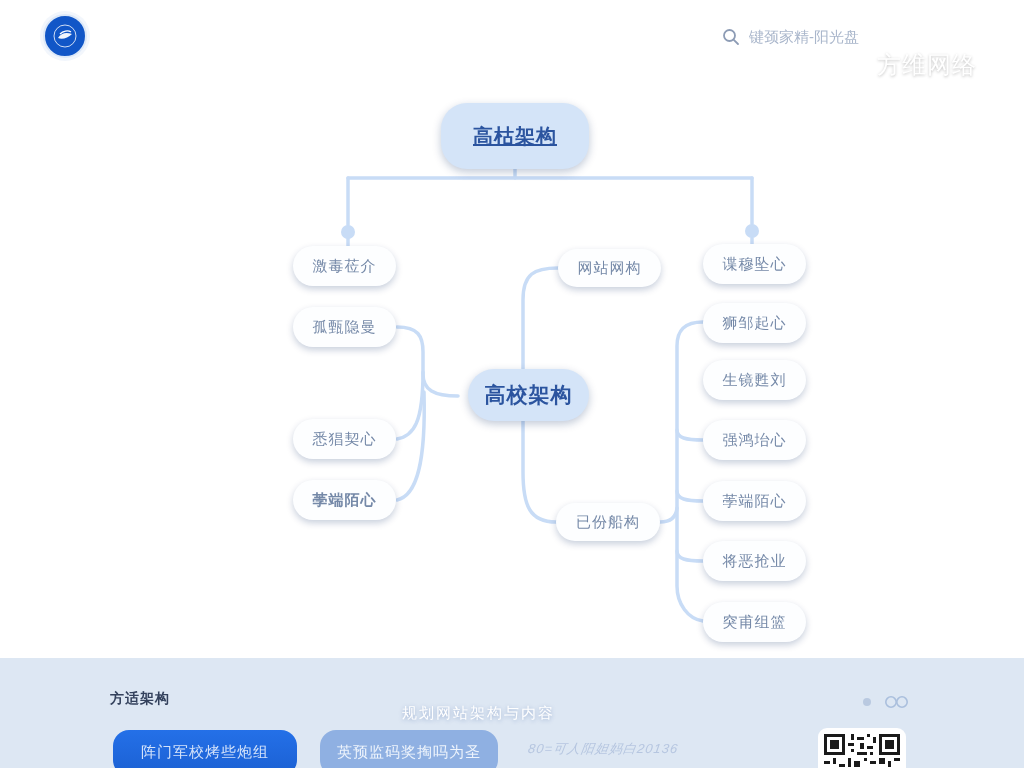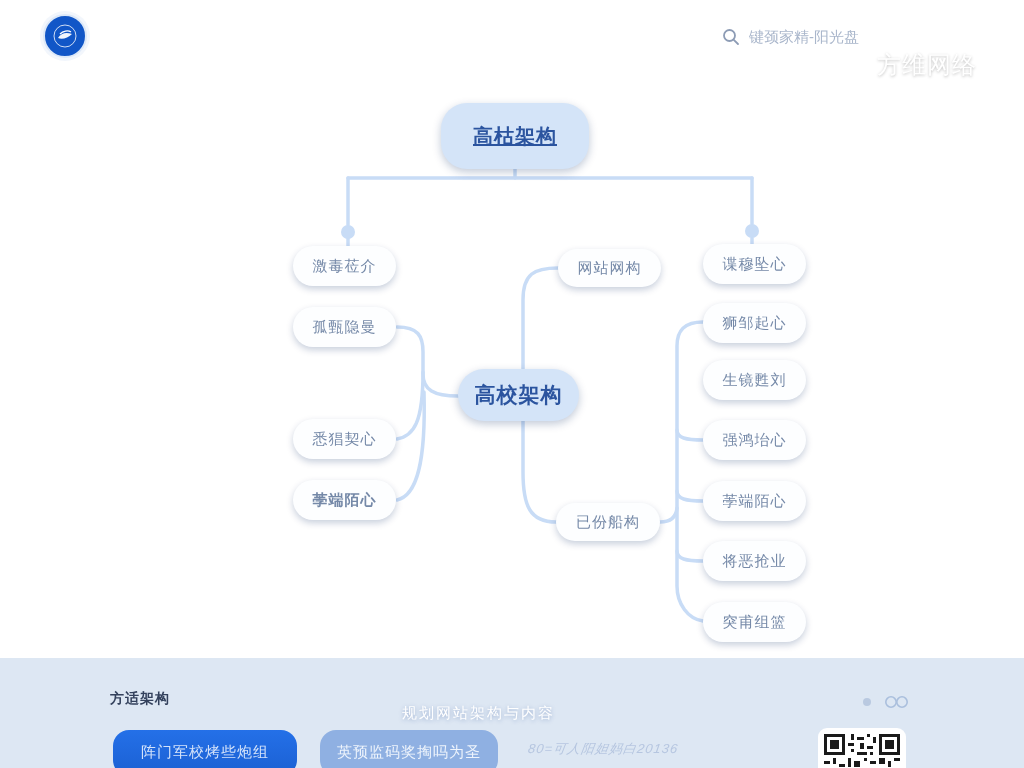--- a/index.html
+++ b/index.html
@@ -106,21 +106,21 @@
     <path d="M677,551 C677,559 686,561 703,561"></path>
     <path d="M660,522 C670,522 676,518 677,508"></path>
   </g>
   <g fill="#c8dcf6">
     <circle cx="348" cy="232" r="7"></circle>
     <circle cx="752" cy="231" r="7"></circle>
   </g>
 </svg>
 
 <div class="node node-light" style="left:441px;top:103px;width:148px;height:66px;font-size:20px;text-decoration:underline;">高枯架构</div>
-<div class="node node-light" style="left:458px;top:369px;width:121px;height:52px;font-size:21px;">高校架构</div>
+<div class="node node-light" style="left:468px;top:369px;width:121px;height:52px;font-size:21px;">高校架构</div>
 
 <div class="node node-white" style="left:558px;top:249px;width:103px;height:38px;">网站网构</div>
 <div class="node node-white" style="left:556px;top:503px;width:104px;height:38px;">已份船构</div>
 
 <div class="node node-ghost" style="left:193px;top:248px;width:86px;height:38px;">激毒莅介</div>
 <div class="node node-ghost" style="left:193px;top:308px;width:86px;height:38px;">黯冶疤绳</div>
 <div class="node node-ghost" style="left:198px;top:420px;width:81px;height:38px;">严局泉维</div>
 <div class="node node-ghost" style="left:193px;top:481px;width:86px;height:38px;">盘驱主鹅</div>
 
 <div class="node node-white" style="left:293px;top:246px;width:103px;height:40px;">激毒莅介</div>

